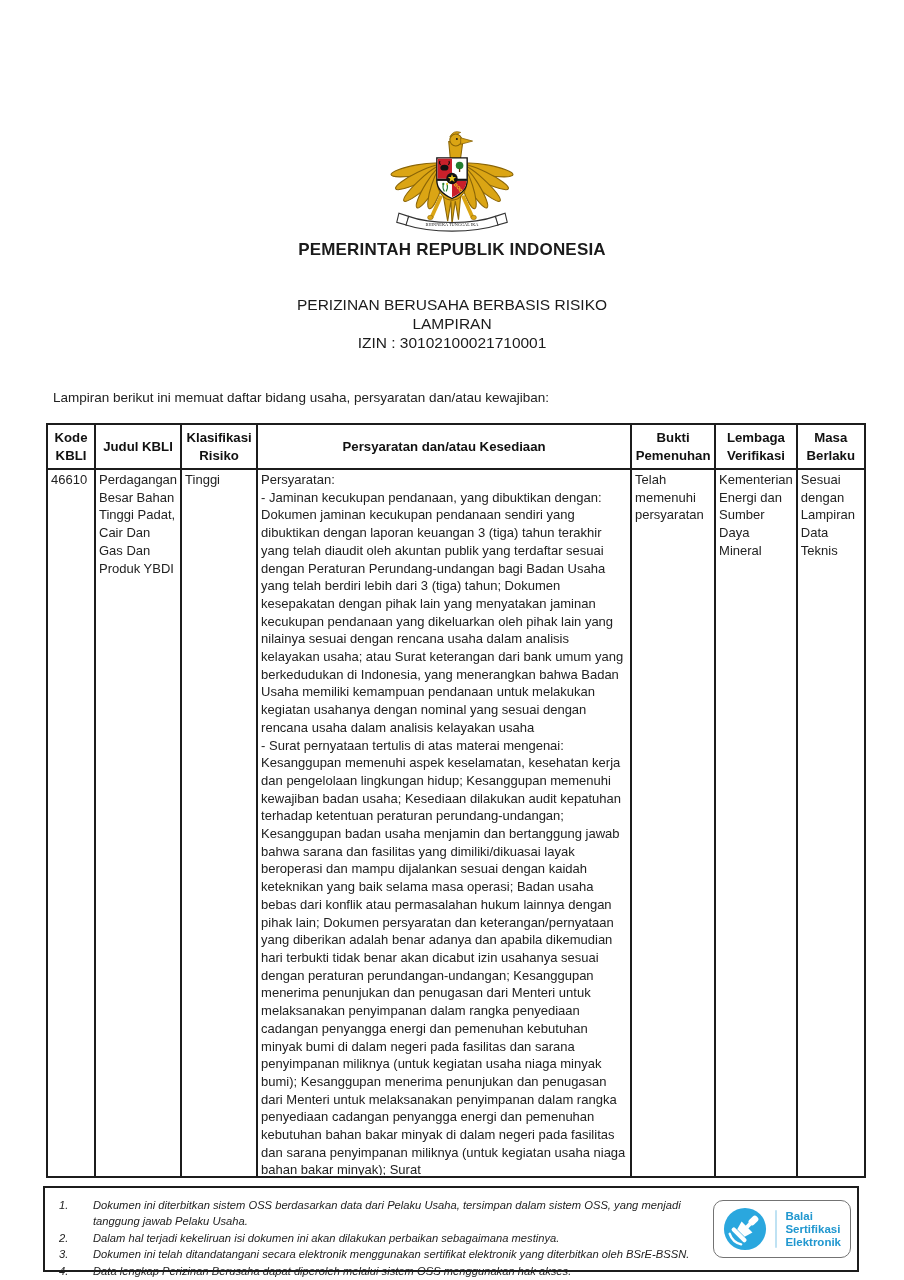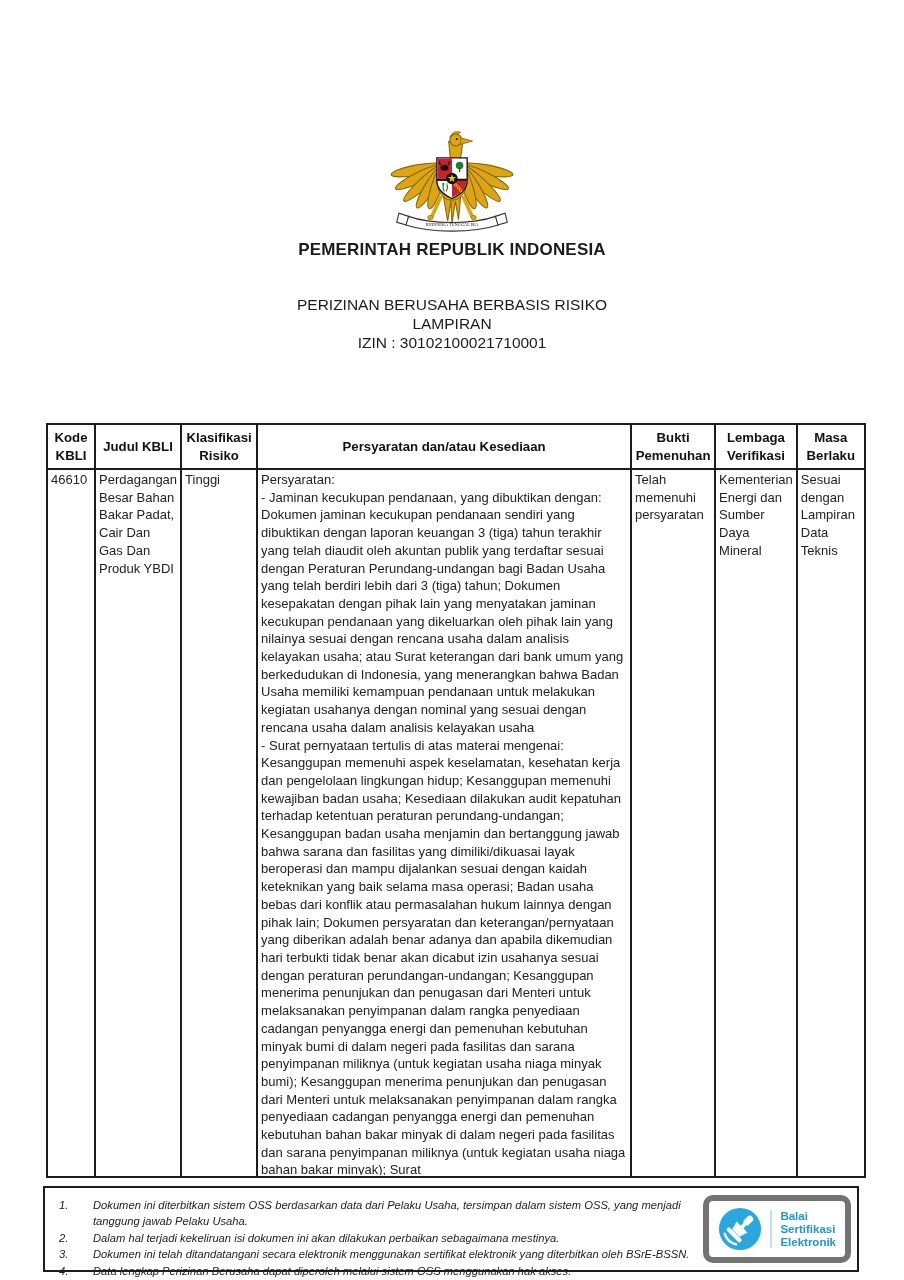--- a/index.html
+++ b/index.html
@@ -28,21 +28,21 @@
     position:absolute;top:1186px;left:43px;width:816px;height:86px;
     border:2px solid #1c1c1c;box-sizing:border-box;
   }
   .notes{position:absolute;top:9px;left:14px;width:665px;font-style:italic;
     font-size:11.2px;line-height:16.4px;color:#222;}
   .note{display:flex;}
   .note .num{width:34px;flex:0 0 34px;}
   .note .txt{flex:1;}
   .bsre-logo{
     position:absolute;right:6px;top:50%;transform:translateY(-50%);
-    display:flex;align-items:center;background:#fff;border:6px solid #737373;
+    display:flex;align-items:center;background:#fff;border:1px solid #737373;
     border-radius:10px;padding:5px 9px;gap:8px;height:46px;
   }
   .logo-divider{width:2px;height:38px;background:#bfe2f3;border-radius:1px;}
   .logo-text{color:#2097cf;font-weight:bold;font-size:11.5px;line-height:13px;}
 </style>
 </head>
 <body>
 
 <div class="page">
 
@@ -101,20 +101,21 @@
     </svg>
   </div>
 
   <div class="title1">PEMERINTAH REPUBLIK INDONESIA</div>
   <div class="subtitle">
     <div>PERIZINAN BERUSAHA BERBASIS RISIKO</div>
     <div>LAMPIRAN</div>
     <div>IZIN : 30102100021710001</div>
   </div>
 
+  <div class="intro">Lampiran berikut ini memuat daftar bidang usaha, persyaratan dan/atau kewajiban:</div>
 
   <table class="doc-table">
     <colgroup>
       <col style="width:48px">
         <col style="width:84px">
         <col style="width:76px">
       <col style="width:374px">
         <col style="width:84px">
         <col style="width:78px">
         <col style="width:68px">
@@ -131,21 +132,21 @@
 Pemenuhan</th>
         <th>Lembaga
 Verifikasi</th>
         <th>Masa
 Berlaku</th>
       </tr>
     </thead>
     <tbody>
       <tr>
         <td>46610</td>
-        <td>Perdagangan Besar Bahan Bakar Padat, Cair Dan Gas Dan Produk YBDI</td>
+        <td>Perdagangan Besar Bahan Tinggi Padat, Cair Dan Gas Dan Produk YBDI</td>
         <td>Tinggi</td>
         <td>
           <div class="req-clip">
             <p>Persyaratan:</p>
             <p>- Jaminan kecukupan pendanaan, yang dibuktikan dengan: Dokumen jaminan kecukupan pendanaan sendiri yang dibuktikan dengan laporan keuangan 3 (tiga) tahun terakhir yang telah diaudit oleh akuntan publik yang terdaftar sesuai dengan Peraturan Perundang-undangan bagi Badan Usaha yang telah berdiri lebih dari 3 (tiga) tahun; Dokumen kesepakatan dengan pihak lain yang menyatakan jaminan kecukupan pendanaan yang dikeluarkan oleh pihak lain yang nilainya sesuai dengan rencana usaha dalam analisis kelayakan usaha; atau Surat keterangan dari bank umum yang berkedudukan di Indonesia, yang menerangkan bahwa Badan Usaha memiliki kemampuan pendanaan untuk melakukan kegiatan usahanya dengan nominal yang sesuai dengan rencana usaha dalam analisis kelayakan usaha</p>
             <p>- Surat pernyataan tertulis di atas materai mengenai: Kesanggupan memenuhi aspek keselamatan, kesehatan kerja dan pengelolaan lingkungan hidup; Kesanggupan memenuhi kewajiban badan usaha; Kesediaan dilakukan audit kepatuhan terhadap ketentuan peraturan perundang-undangan; Kesanggupan badan usaha menjamin dan bertanggung jawab bahwa sarana dan fasilitas yang dimiliki/dikuasai layak beroperasi dan mampu dijalankan sesuai dengan kaidah keteknikan yang baik selama masa operasi; Badan usaha bebas dari konflik atau permasalahan hukum lainnya dengan pihak lain; Dokumen persyaratan dan keterangan/pernyataan yang diberikan adalah benar adanya dan apabila dikemudian hari terbukti tidak benar akan dicabut izin usahanya sesuai dengan peraturan perundangan-undangan; Kesanggupan menerima penunjukan dan penugasan dari Menteri untuk melaksanakan penyimpanan dalam rangka penyediaan cadangan penyangga energi dan pemenuhan kebutuhan minyak bumi di dalam negeri pada fasilitas dan sarana penyimpanan miliknya (untuk kegiatan usaha niaga minyak bumi); Kesanggupan menerima penunjukan dan penugasan dari Menteri untuk melaksanakan penyimpanan dalam rangka penyediaan cadangan penyangga energi dan pemenuhan kebutuhan bahan bakar minyak di dalam negeri pada fasilitas dan sarana penyimpanan miliknya (untuk kegiatan usaha niaga bahan bakar minyak); Surat</p>
           </div>
         </td>
         <td>Telah memenuhi persyaratan</td>
         <td>Kementerian Energi dan Sumber Daya Mineral</td>

